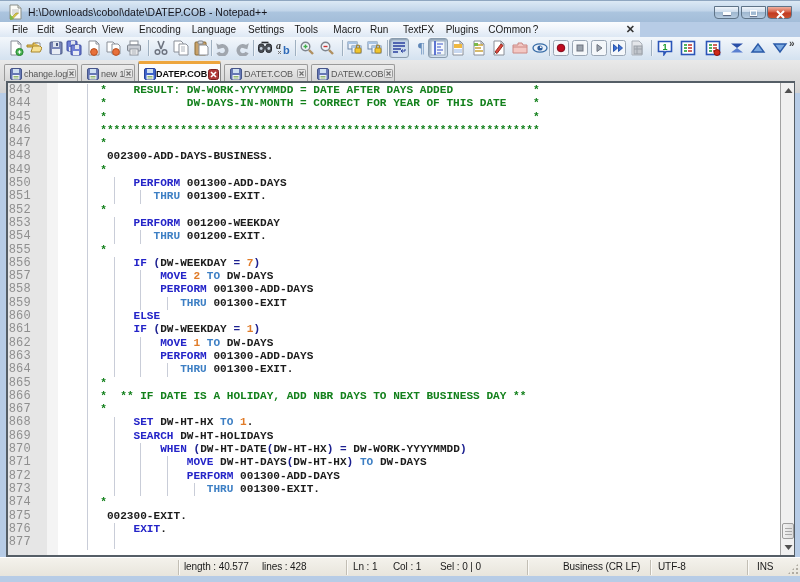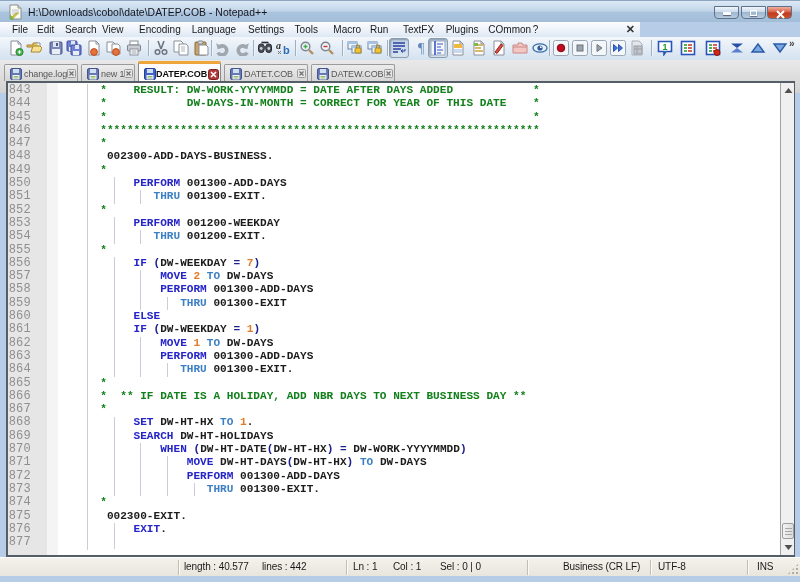--- a/index.html
+++ b/index.html
@@ -562,21 +562,21 @@
         <path d="M4.5,10 l4,-5 h-8 z" fill="#505050"></path>
       </svg>
     </div>
   <div class="vthumb">
       <i></i>
     </div>
 </div>
 <div class="statusbar">
   <i class="sdiv" style="left:178px"></i>
   <span class="st" style="left:184px">length : 40.577</span>
-  <span class="st" style="left:262px">lines : 442</span>
+  <span class="st" style="left:262px">lines : 428</span>
   <i class="sdiv" style="left:346px"></i>
   <span class="st" style="left:353px">Ln : 1</span>
   <span class="st" style="left:393px">Col : 1</span>
   <span class="st" style="left:440px">Sel : 0 | 0</span>
   <i class="sdiv" style="left:527px"></i>
   <span class="st" style="left:563px">Business (CR LF)</span>
   <i class="sdiv" style="left:650px"></i>
   <span class="st" style="left:658px">UTF-8</span>
   <i class="sdiv" style="left:747px"></i>
   <span class="st" style="left:757px">INS</span>

